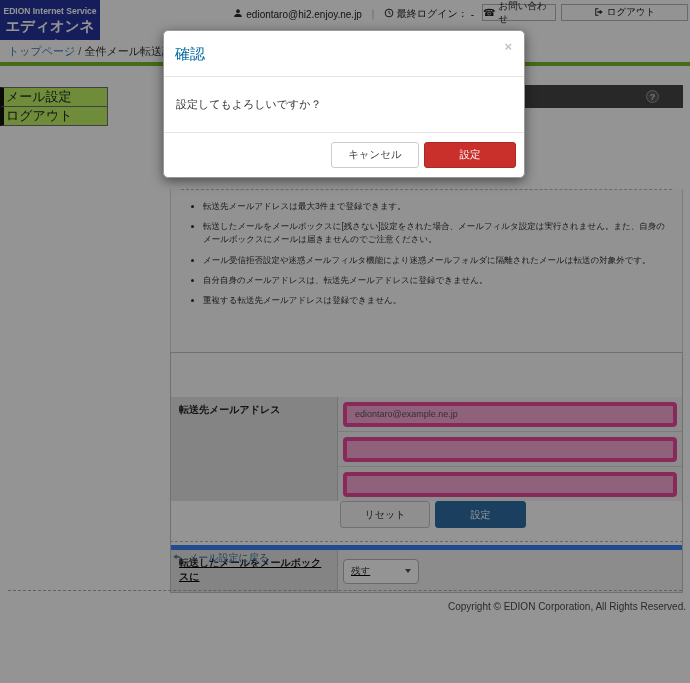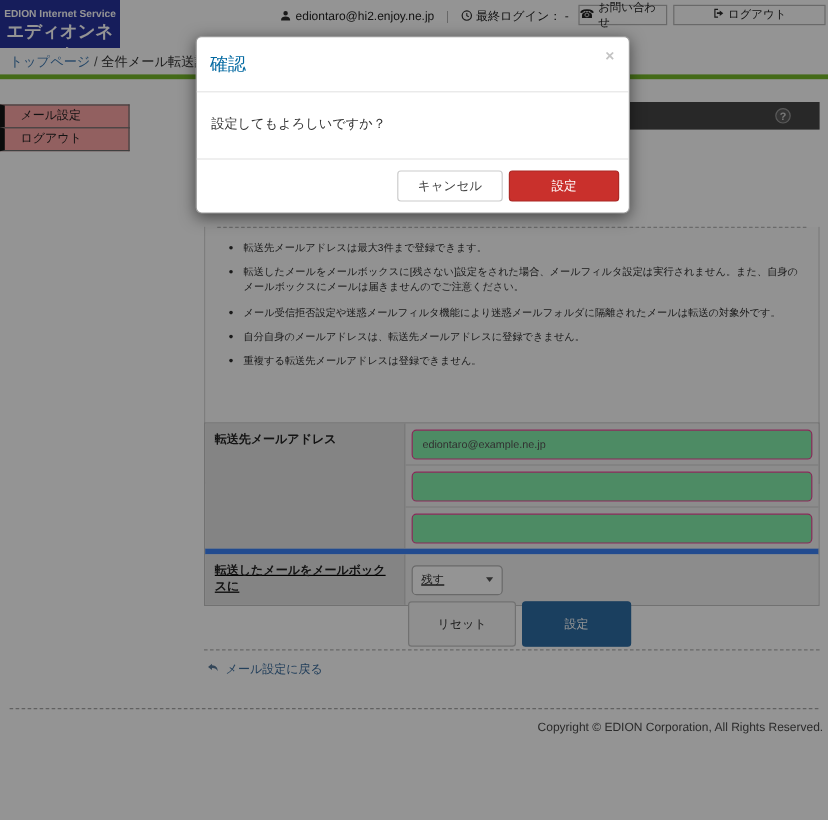--- a/index.html
+++ b/index.html
@@ -23,57 +23,57 @@
   .phone-glyph{font-size:10px;line-height:10px;}
 
   
   .breadcrumb{position:absolute;left:8px;top:44px;font-size:11px;color:#555;}
   .bc-home{color:#3f7ab3;cursor:pointer;text-decoration:none;}
   .bc-current{color:#333;}
   .green-bar{position:absolute;left:0;top:62px;width:690px;height:4px;background:#76b82a;}
 
   
   .sidebar{position:absolute;left:0;top:87px;width:108px;}
-  .side-item{height:20px;line-height:18px;background:#fca5a5;border:1px solid #6f6f6f;
-             border-left:4px solid #151515;font-size:10px;color:#222;padding-left:13px;
+  .side-item{height:20px;line-height:18px;background:#bef264;border:1px solid #6f6f6f;
+             border-left:4px solid #151515;font-size:13px;color:#222;padding-left:2px;
              box-sizing:border-box;cursor:pointer;}
   .side-item + .side-item{margin-top:-1px;}
 
   
   .panel{position:absolute;left:170px;top:85px;width:513px;}
   .panel-head{height:23px;background:#454545;position:relative;}
   .help-circle{position:absolute;right:24px;top:5px;width:13px;height:13px;border-radius:50%;
                background:#5a5a5a;border:1px solid #9a9a9a;color:#cfcfcf;font-size:9px;font-weight:bold;
                display:flex;align-items:center;justify-content:center;cursor:pointer;box-sizing:border-box;}
   .panel-body{height:214px;background:#fcfcfc;border:1px solid #d8d8d8;border-top:none;box-sizing:border-box;}
   .dashed-div{margin:81px 10px 0 10px;border-top:1px dashed #b9b9b9;}
   .notes{margin:10px 14px 0 18px;padding-left:14px;font-size:8.5px;color:#2e2e2e;line-height:1.55;}
   .notes li{margin-bottom:7px;}
 
   
   .ft{position:absolute;left:170px;top:352px;width:513px;border:1px solid #c3c3c3;box-sizing:border-box;}
-  .ft-row{display:flex;}
+  .ft-row{display:flex;margin-top:44px;}
   .ft-row + .ft-row{border-top:5px solid #3b82f6;text-decoration:underline;}
   .ft-label{width:167px;background:#e4e4e4;padding:6px 8px;font-size:10px;font-weight:bold;color:#222;
             box-sizing:border-box;border-right:1px solid #c9c9c9;}
   .ft-value{flex:1;background:#f2f2f2;min-width:0;}
   .sub-row{height:34px;display:flex;align-items:center;padding:0 5px;}
   .sub-row + .sub-row{border-top:1px solid #d6d6d6;}
-  .addr{width:100%;height:25px;border:1px solid #ec4899;border-radius:4px;padding:0 8px;
-        font-size:9px;color:#555;box-sizing:border-box;background:#86efac;}
+  .addr{width:100%;height:25px;border:4px solid #ec4899;border-radius:4px;padding:0 8px;
+        font-size:9px;color:#555;box-sizing:border-box;background:#f9a8d4;}
   .sel-row{height:42px;display:flex;align-items:center;padding:0 5px;}
   .select-box{width:76px;height:25px;background:#fff;border:1px solid #b5b5b5;border-radius:4px;
               display:flex;align-items:center;justify-content:space-between;padding:0 7px;
               font-size:9.5px;color:#333;box-sizing:border-box;cursor:pointer;}
   .caret{width:0;height:0;border-left:3.5px solid transparent;border-right:3.5px solid transparent;
          border-top:4px solid #555;}
 
   
   .actions{position:absolute;left:340px;top:501px;display:flex;gap:5px;}
-  .btn{height:38px;border-radius:3px;font-size:10px;display:flex;align-items:center;justify-content:center;
+  .btn{height:27px;border-radius:3px;font-size:10px;display:flex;align-items:center;justify-content:center;
        cursor:pointer;box-sizing:border-box;font-family:inherit;}
   .btn-reset{width:90px;background:#f6f6f6;border:1px solid #c3c3c3;color:#333;}
   .btn-submit{width:91px;background:#2e6da4;border:1px solid #2e6da4;color:#fff;}
 
   .div2{position:absolute;left:170px;top:541px;width:513px;border-top:1px dashed #b5b5b5;}
   .back-link{position:absolute;left:172px;top:551px;display:flex;align-items:center;gap:5px;
              font-size:10px;color:#3d6e9e;cursor:pointer;}
   .foot-line{position:absolute;left:8px;right:8px;top:590px;border-top:1px dashed #a8a8a8;}
   .copyright{position:absolute;right:4px;top:601px;font-size:10px;color:#4a4a4a;}
 

